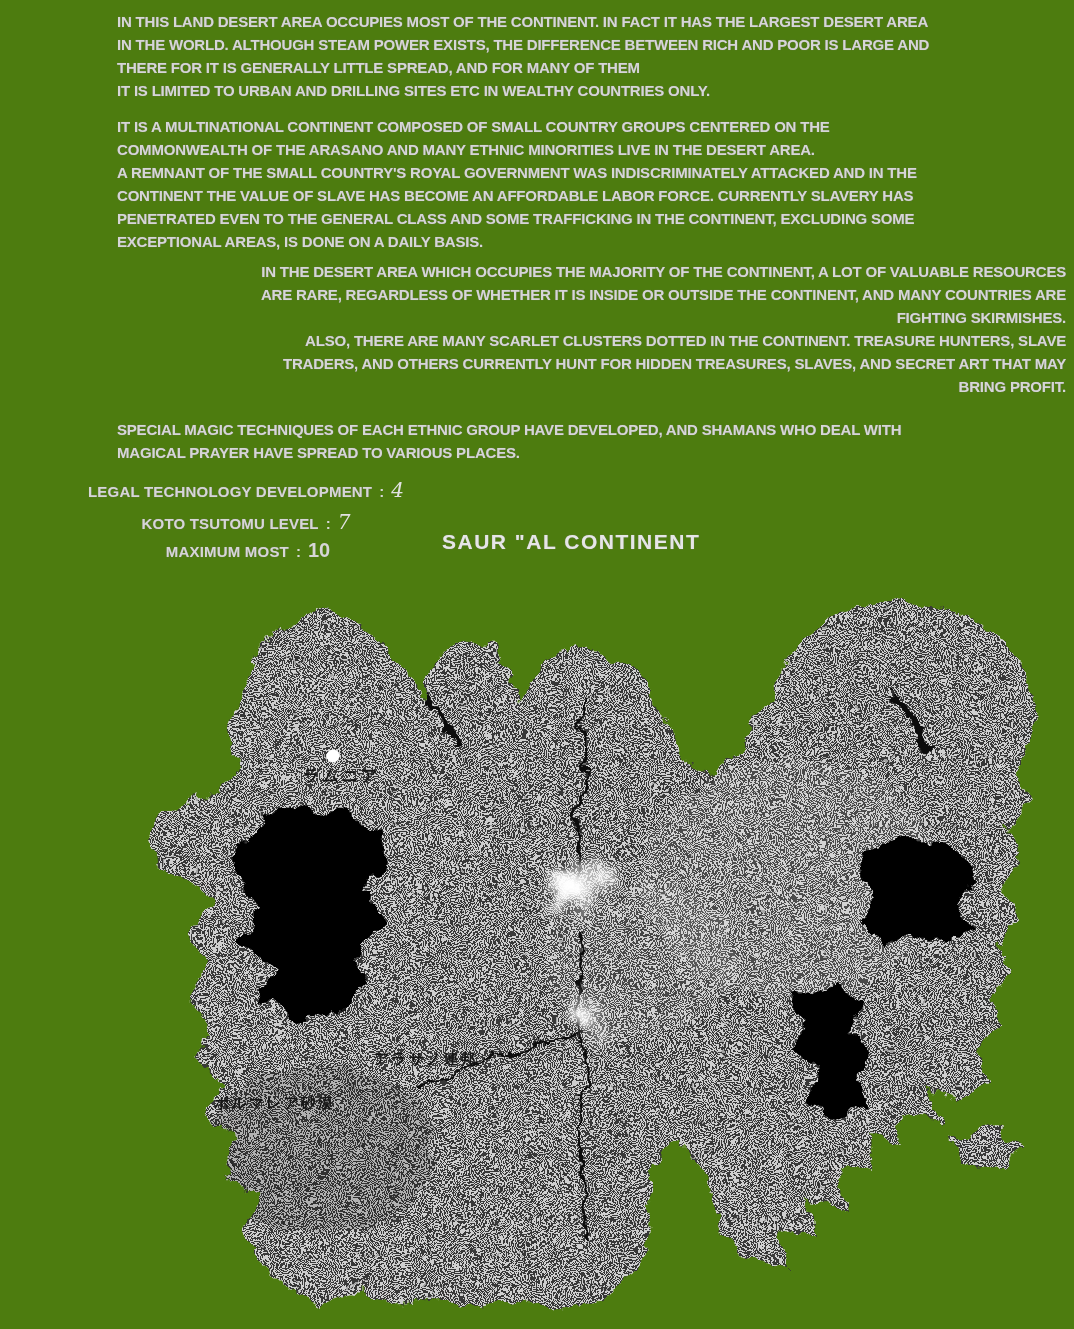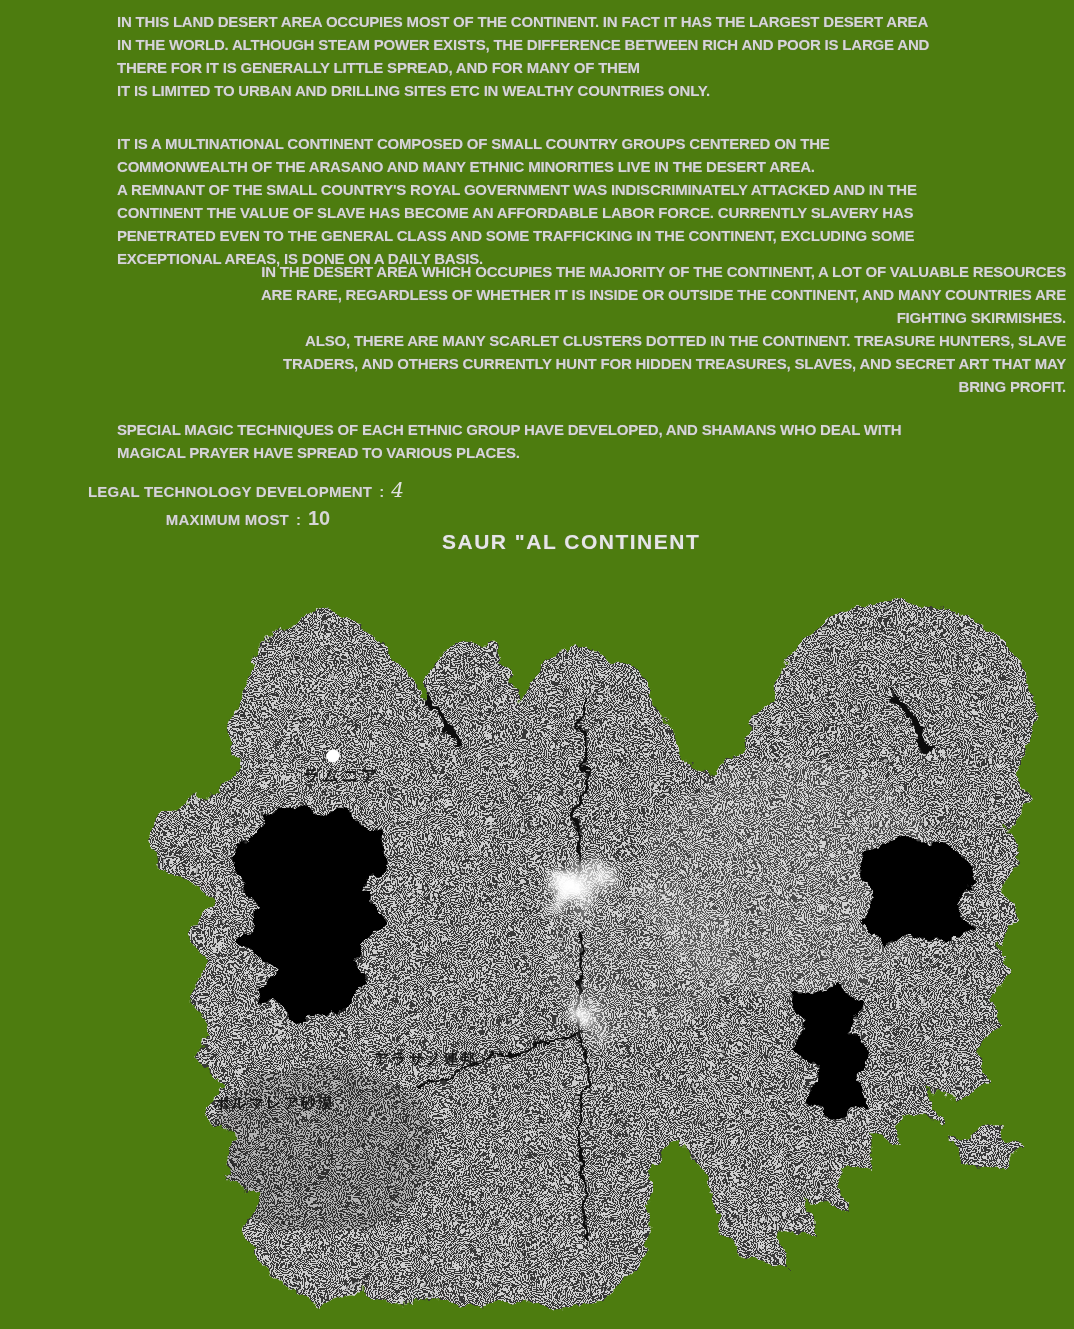--- a/index.html
+++ b/index.html
@@ -8,21 +8,21 @@
     overflow:hidden;
     font-family:"Liberation Sans","DejaVu Sans",sans-serif;
   }
   
   .desc p{
     position:absolute; left:117px; right:8px; margin:0;
     color:#d6d6d6; font-weight:bold; font-size:15px; line-height:23px;
     letter-spacing:-0.2px; white-space:pre-line;
     text-shadow:0 0 1px #777;
   }
-  .p1{top:10px;} .p2{top:132px;} .p3{top:260px;text-align:right;} .p4{top:418px;}
+  .p1{top:10px;} .p2{top:115px;} .p3{top:260px;text-align:right;} .p4{top:418px;}
   
   .stats{position:absolute; left:6px; top:478px; width:480px;text-align:center;}
   .stat-row{height:29px; white-space:nowrap;}
   .stat-label{
     color:#d6d6d6; font-weight:bold; font-size:15px; letter-spacing:0.2px;
     text-shadow:0 0 1px #777;
   }
   .stat-colon{color:#d6d6d6; font-weight:bold; font-size:15px; margin:0 7px;}
   .stat-value{
     color:#e2e2e2; font-family:"DejaVu Serif","Liberation Serif",serif;
@@ -67,20 +67,23 @@
 ALSO, THERE ARE MANY SCARLET CLUSTERS DOTTED IN THE CONTINENT. TREASURE HUNTERS, SLAVE
 TRADERS, AND OTHERS CURRENTLY HUNT FOR HIDDEN TREASURES, SLAVES, AND SECRET ART THAT MAY
 BRING PROFIT.</p>
     <p class="p4">SPECIAL MAGIC TECHNIQUES OF EACH ETHNIC GROUP HAVE DEVELOPED, AND SHAMANS WHO DEAL WITH
 MAGICAL PRAYER HAVE SPREAD TO VARIOUS PLACES.</p>
   </div>
 
   <div class="stats">
     <div class="stat-row">
       <span class="stat-label">LEGAL TECHNOLOGY DEVELOPMENT</span><span class="stat-colon">:</span><span class="stat-value">4</span>
+    </div>
+    <div class="stat-row" style="margin-top:3px;">
+      <span class="stat-label">KOTO TSUTOMU LEVEL</span><span class="stat-colon">:</span><span class="stat-value">7</span>
     </div>
     <div class="stat-row" style="margin-left:4px;">
       <span class="stat-label">MAXIMUM MOST</span><span class="stat-colon">:</span><span class="stat-value bold">10</span>
     </div>
   </div>
 
   <div class="map-title">SAUR "AL CONTINENT</div>
 
   <svg class="map" width="1074" height="1329" viewBox="0 0 1074 1329">
     <defs>

